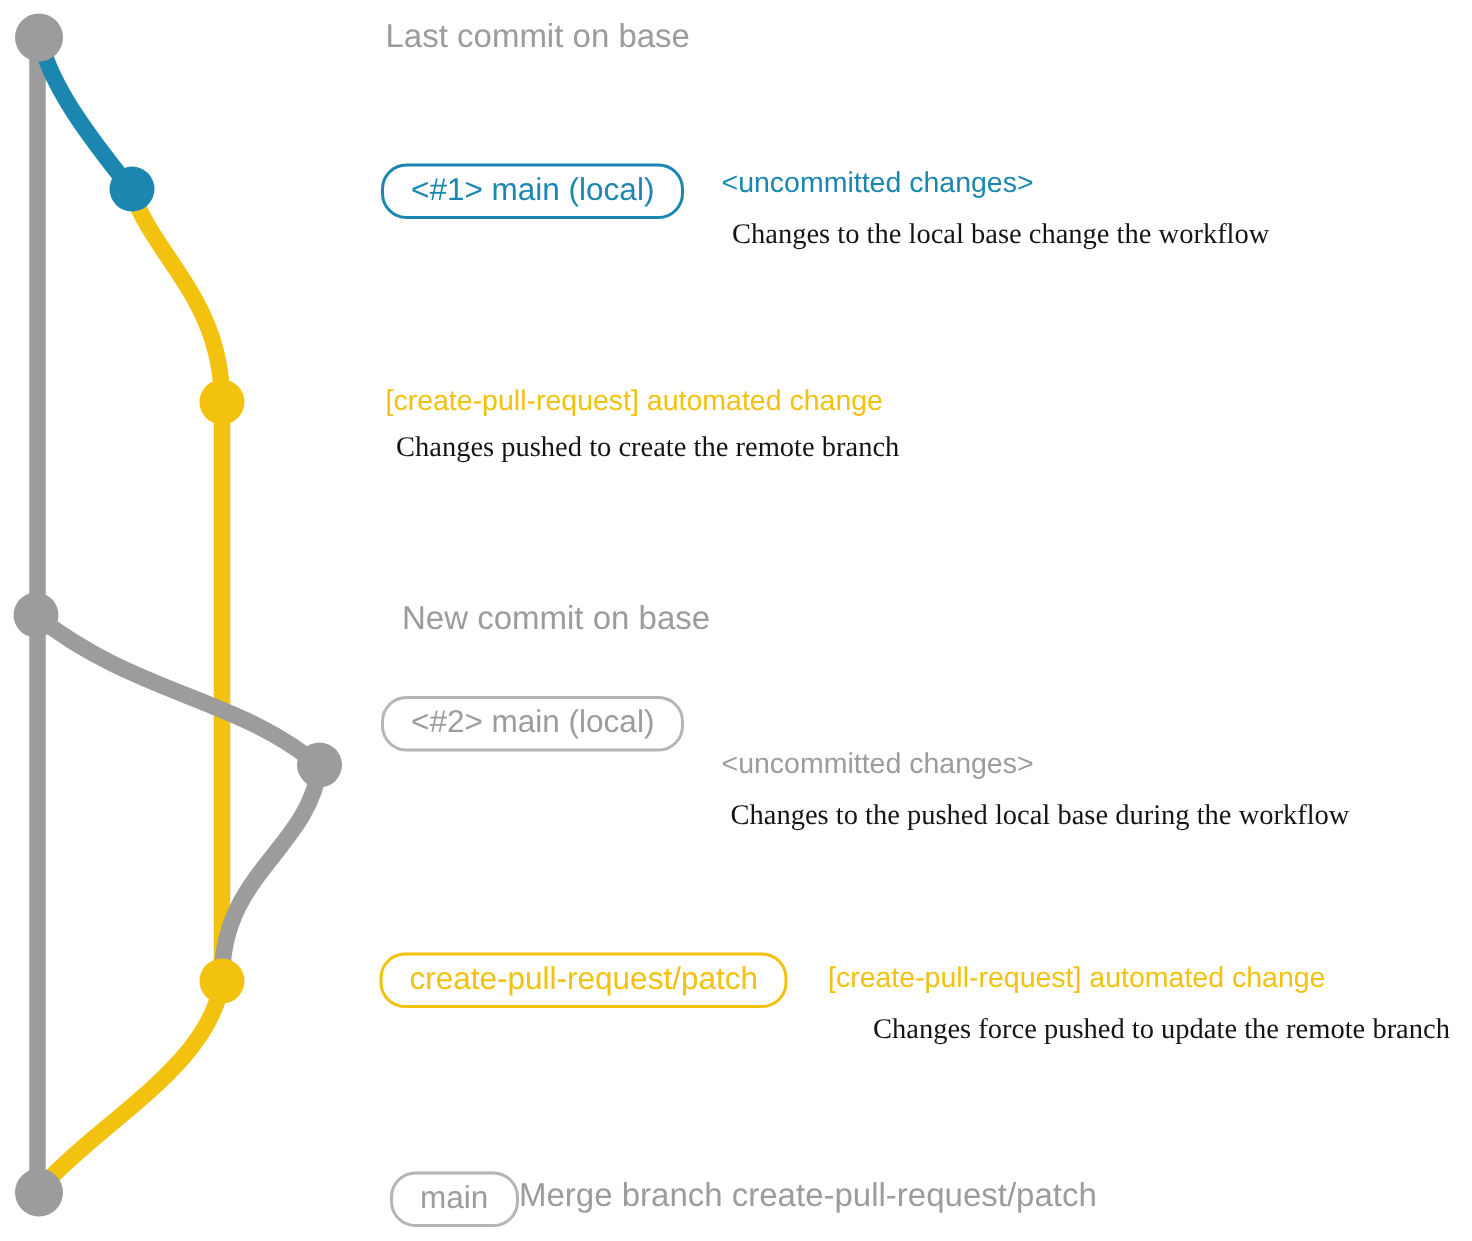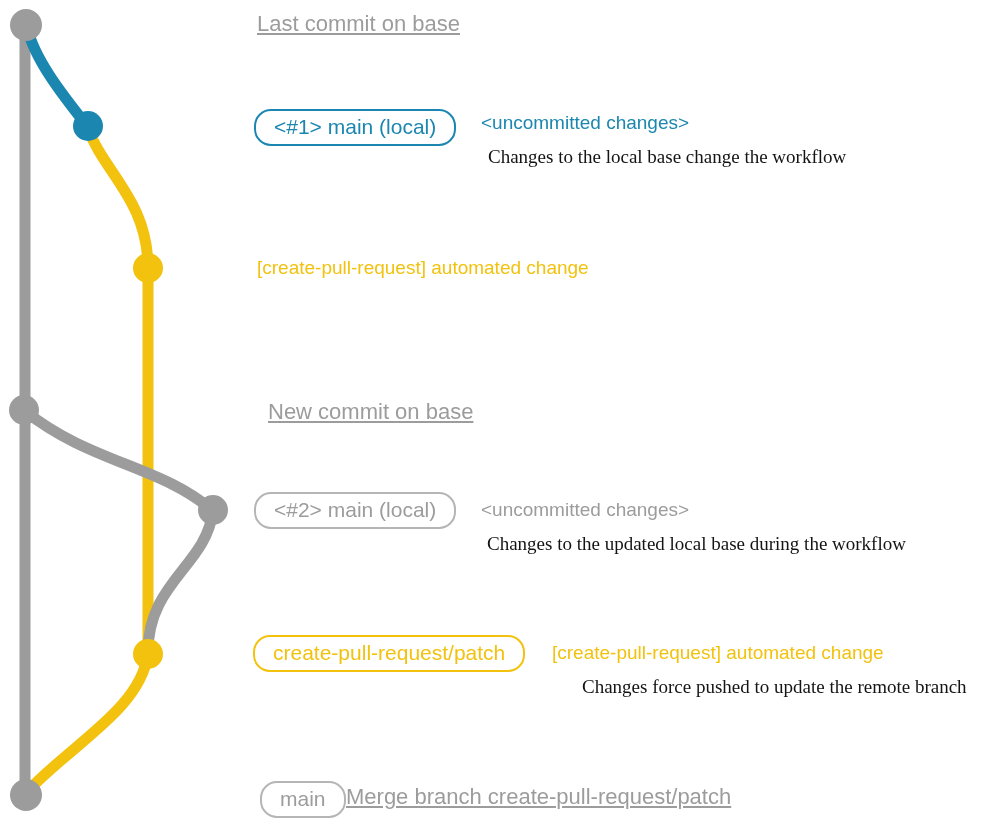--- a/index.html
+++ b/index.html
@@ -19,21 +19,20 @@
   .edge.yellow { stroke: var(--yellow); }
   .node.gray   { fill: var(--gray); }
   .node.blue   { fill: var(--blue); }
   .node.yellow { fill: var(--yellow); }
 
   .note {
     position: absolute;
     font-size: 22px;
     color: var(--gray);
     white-space: nowrap;
-    text-decoration: underline;
   }
   .heading {
     position: absolute;
     font-size: 19px;
     white-space: nowrap;
   }
   .heading.blue   { color: var(--blue); }
   .heading.gray   { color: var(--gray); }
   .heading.yellow { color: var(--yellow); }
 
@@ -85,26 +84,27 @@
     <circle class="node gray" cx="26" cy="795" r="16"></circle>
   </svg>
 
   <div class="note" style="left:257px; top:11px;">Last commit on base</div>
 
   <div class="tag blue" style="left:254px; top:109px;text-align:right;">&lt;#1&gt; main (local)</div>
   <div class="heading blue" style="left:481px; top:112px;">&lt;uncommitted changes&gt;</div>
   <div class="desc" style="left:488px; top:146px;">Changes to the local base change the workflow</div>
 
   <div class="heading yellow" style="left:257px; top:257px;">[create-pull-request] automated change</div>
+  <div class="desc" style="left:264px; top:288px;">Changes pushed to create the remote branch</div>
 
   <div class="note" style="left:268px; top:399px;">New commit on base</div>
 
-  <div class="tag gray" style="left:254px; top:492px;text-align:right;">&lt;#2&gt; main (local)</div>
+  <div class="tag gray" style="left:254px; top:464px;text-align:right;">&lt;#2&gt; main (local)</div>
   <div class="heading gray" style="left:481px; top:499px;">&lt;uncommitted changes&gt;</div>
-  <div class="desc" style="left:487px; top:533px;">Changes to the updated local base during the workflow</div>
+  <div class="desc" style="left:487px; top:533px;">Changes to the pushed local base during the workflow</div>
 
   <div class="tag yellow" style="left:253px; top:635px;">create-pull-request/patch</div>
   <div class="heading yellow" style="left:552px; top:642px;">[create-pull-request] automated change</div>
   <div class="desc" style="left:566px; top:676px;margin-left:16px;">Changes force pushed to update the remote branch</div>
 
   <div class="tag gray" style="left:260px; top:781px;">main</div>
   <div class="note" style="left:346px; top:784px;">Merge branch create-pull-request/patch</div>
 
 </div>
 

